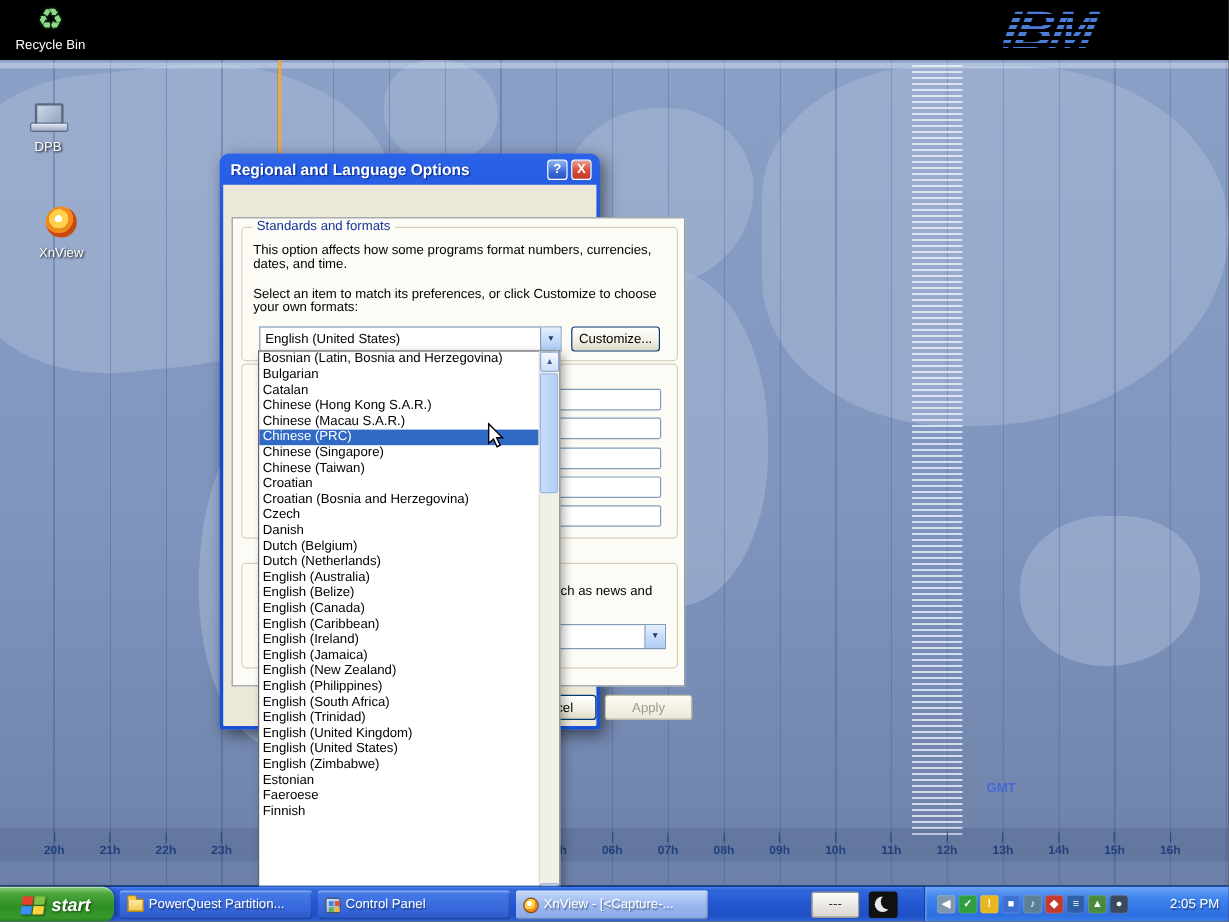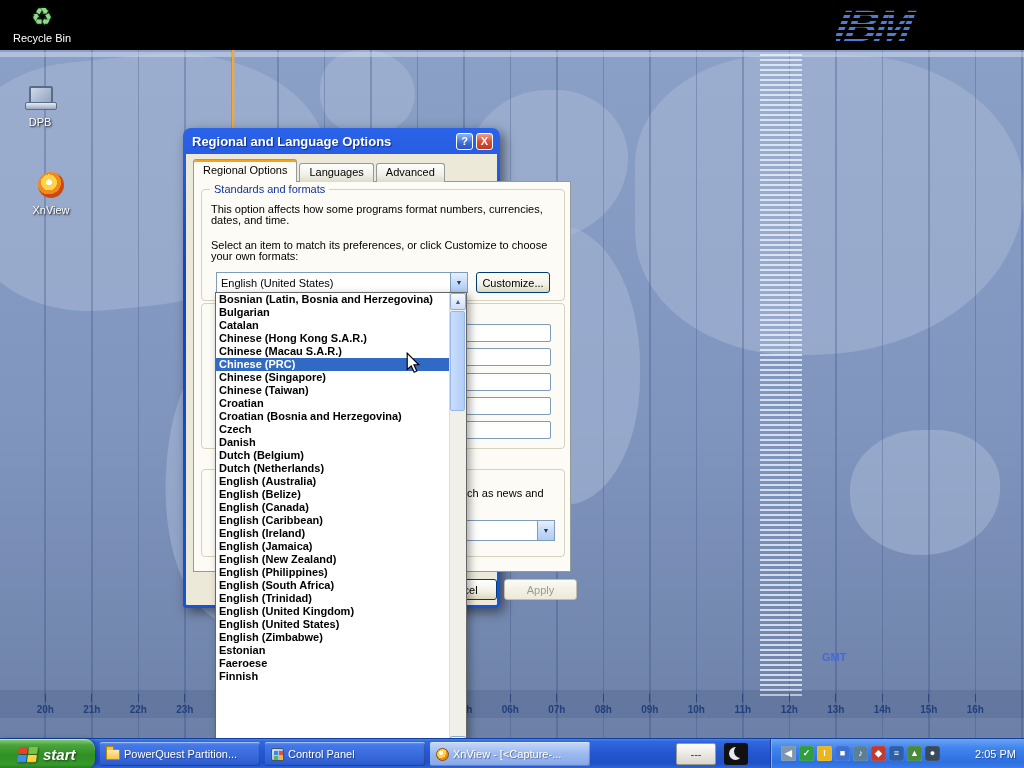--- a/index.html
+++ b/index.html
@@ -101,21 +101,21 @@
             font-size:11px; color:#000; border:1px solid #003c74; border-radius:3px;
             background:linear-gradient(180deg,#ffffff,#f2f0e4 60%,#dcd8c2);
             box-shadow:inset 0 1px 0 #fff; }
   .customize { left:282px; top:90px; width:74px; }
   .cancel { left:238px; top:425px; }
   .apply { left:318px; top:425px; }
   .xp-btn.disabled { color:#9c9a8c; border-color:#c0bdaa; background:linear-gradient(180deg,#fbfaf4,#ece9d8); box-shadow:none; }
 
   
   .lang-list { position:absolute; left:215px; top:292px; width:252px; height:462px; z-index:50;
-               background:#fff; border:1px solid #666; box-shadow:3px 3px 8px rgba(0,0,0,.35); display:flex;font-weight:bold; }
+               background:#fff; border:1px solid #666; box-shadow:3px 3px 8px rgba(0,0,0,.35); display:flex; }
   .items { flex:1; overflow:hidden; }
   .list-item { height:13px; line-height:13px; font-size:11px; padding-left:3px; white-space:nowrap; color:#000; }
   .list-item.selected { background:var(--selection,#316ac5); color:#fff; }
   .scrollbar { width:17px; background:#f0efe8; border-left:1px solid #dcdbd4; display:flex; flex-direction:column; }
   .scroll-btn { height:17px; background:linear-gradient(180deg,#f6f9ff,#cfddf6);
                 border:1px solid #8cacd8; border-radius:2px; color:#3a5a9c; font-size:7px;
                 display:flex; align-items:center; justify-content:center; }
   .track { flex:1; position:relative; }
   .thumb { position:absolute; left:0; top:1px; width:15px; height:100px;
            background:linear-gradient(90deg,#cadefb,#b0cdf8); border:1px solid #98b6e8; border-radius:2px; }
@@ -234,26 +234,20 @@
     <span class="desk-label">XnView</span>
   </div>
 
   <div class="dialog">
     <div class="titlebar">
       <span class="title">Regional and Language Options</span>
       <span class="tb-btn help">?</span>
       <span class="tb-btn close">X</span>
     </div>
     <div class="client">
-      <div class="tabs">
-
-      <div class="tab selected">Regional Options</div>
-          <div class="tab">Languages</div>
-          <div class="tab">Advanced</div>
-        </div>
       <div class="page">
         <div class="groupbox g1">
           <span class="gb-label">Standards and formats</span>
           <div class="desc">This option affects how some programs format numbers, currencies, dates, and time.</div>
           <div class="instr">Select an item to match its preferences, or click Customize to choose your own formats:</div>
         </div>
         <div class="groupbox g2">
           <div class="sample-field sf1"></div>
           <div class="sample-field sf2"></div>
           <div class="sample-field sf3"></div>

